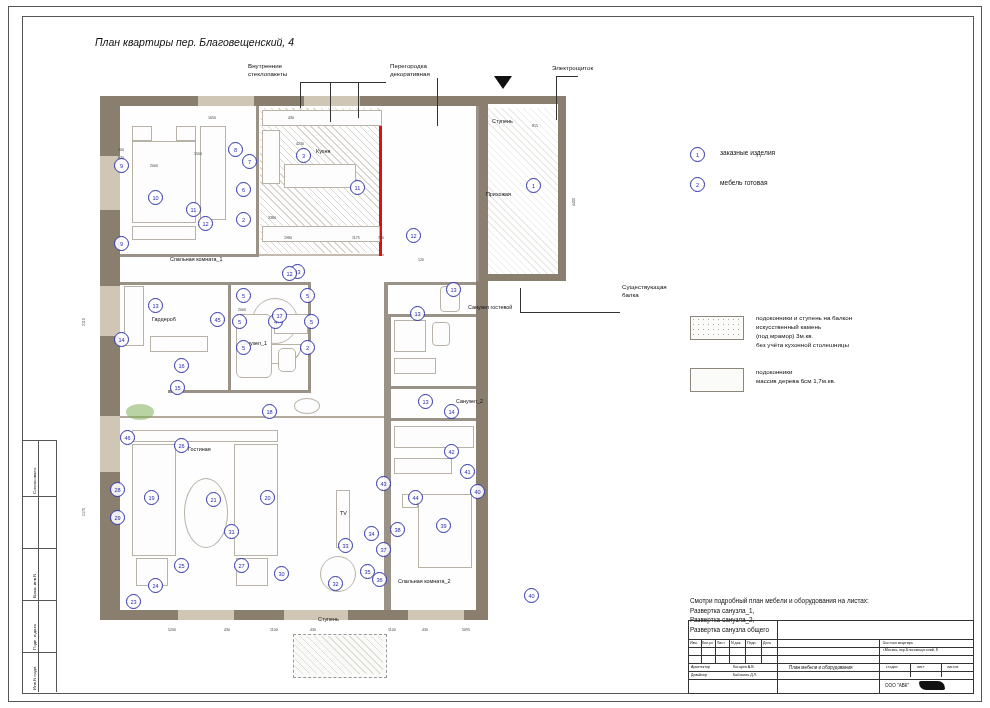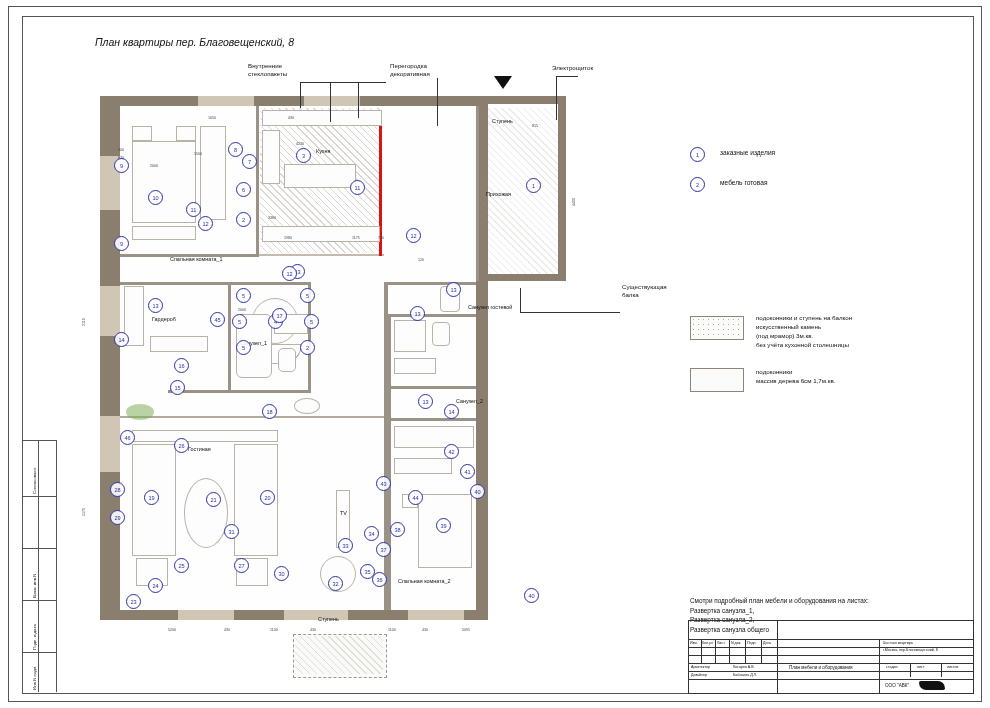--- a/index.html
+++ b/index.html
@@ -72,21 +72,21 @@
     <div class="cell" style="top:108px;height:52px;"></div>
     <div class="cell" style="top:160px;height:52px;"></div>
     <div class="cell" style="top:212px;height:40px;"></div>
     <div class="vtext" style="left:10px;top:54px;">Согласовано</div>
     <div class="vtext" style="left:10px;top:158px;">Взам. инв.N</div>
     <div class="vtext" style="left:10px;top:210px;">Подп. и дата</div>
     <div class="vtext" style="left:10px;top:250px;">Инв.N подл.</div>
   </div>
   <div class="thin" style="left:38px;top:440px;width:1px;height:252px;background:#555;"></div>
 
-  <div class="title-plan">План квартиры пер. Благовещенский, 8</div>
+  <div class="title-plan">План квартиры пер. Благовещенский, 4</div>
 
   <div class="plan">
 
     <div class="wall" style="left:12px;top:10px;width:388px;height:10px;"></div>
     <div class="wall" style="left:12px;top:10px;width:20px;height:524px;"></div>
     <div class="wall" style="left:388px;top:10px;width:12px;height:524px;"></div>
     <div class="wall" style="left:12px;top:524px;width:388px;height:10px;"></div>
     <div class="wall" style="left:400px;top:10px;width:78px;height:8px;"></div>
     <div class="wall" style="left:470px;top:10px;width:8px;height:185px;"></div>
     <div class="wall" style="left:400px;top:188px;width:78px;height:7px;"></div>

